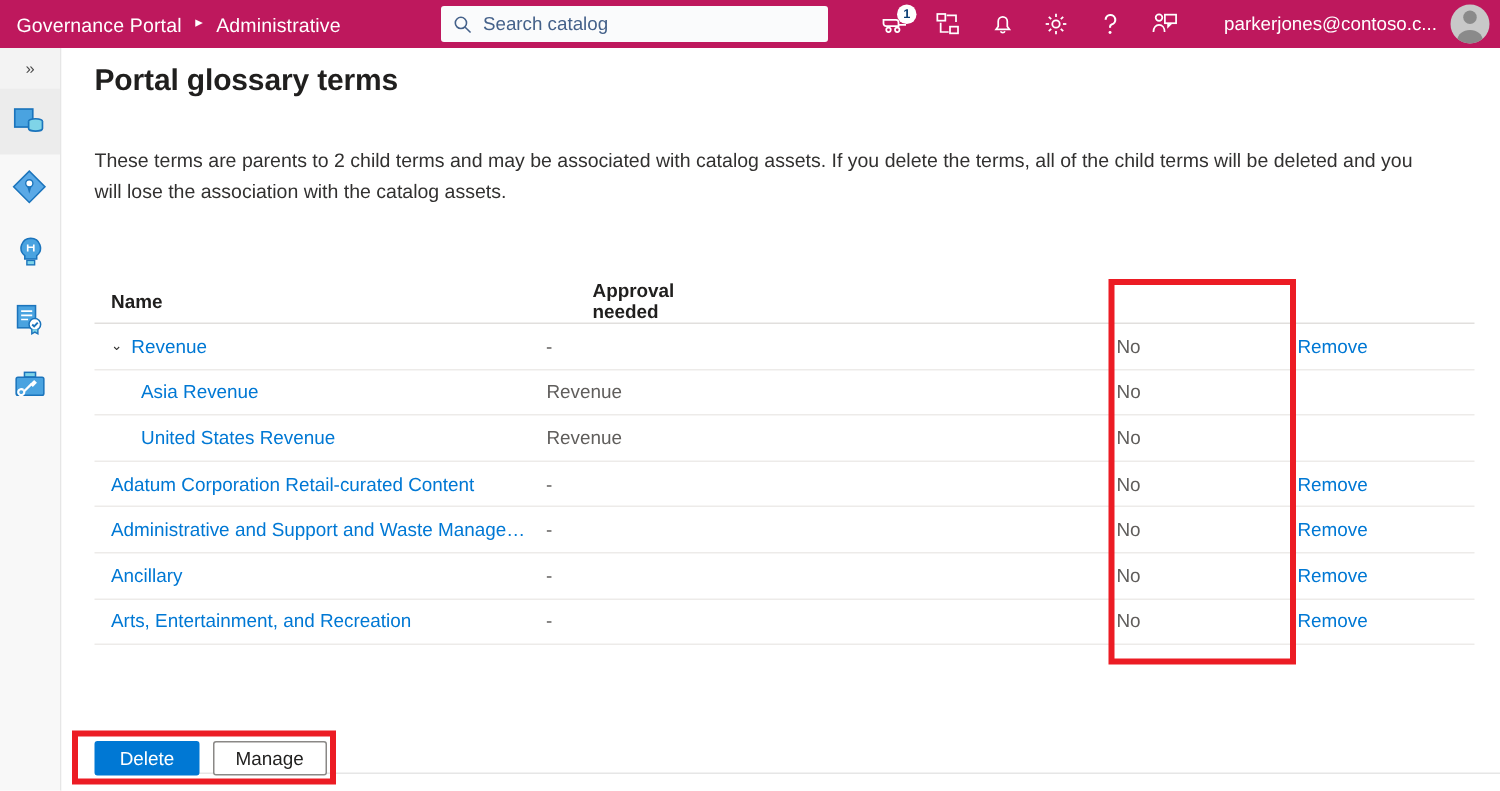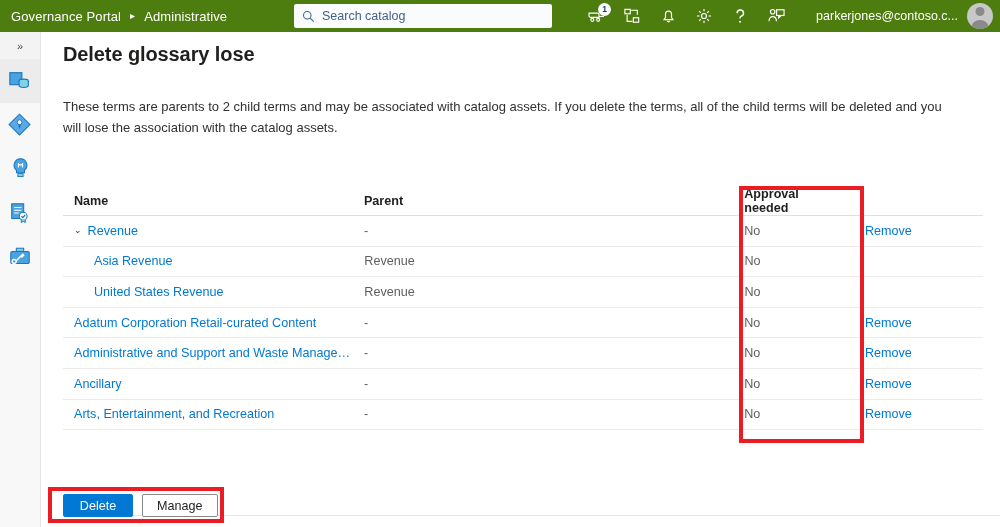--- a/index.html
+++ b/index.html
@@ -7,21 +7,21 @@
     width: 1000px; height: 527px;
     font-family: "Liberation Sans", sans-serif;
     background: #ffffff;
     overflow: hidden;
   }
 
   
   .topbar {
     position: absolute; top: 0; left: 0;
     width: 1000px; height: 32px;
-    background: #4d7c0f;
+    background: #be185d;
     display: flex; align-items: center;
     color: #ffffff;
   }
   .brand-group {
     display: flex; align-items: center;
     padding-left: 11px; gap: 9px;
     white-space: nowrap;
   }
   .brand-text { font-size: 13px; color: #ffffff; letter-spacing: .1px; }
   .brand-sep { font-size: 10px; color: #ffffff; line-height: 1; }
@@ -292,27 +292,26 @@
     <svg width="24" height="24" viewBox="0 0 26 26">
       <rect x="9" y="3.5" width="8" height="3.4" fill="#7fd4e8" stroke="#1b74bc" stroke-width="1.1"></rect>
       <rect x="3" y="7" width="20" height="13" rx="1.3" fill="#4aa3e0" stroke="#1b74bc" stroke-width="1.1"></rect>
       <path d="M9 17 l5-5 M8.2 16.2 a2.2 2.2 0 1 0 .1 .1" fill="none" stroke="#fff" stroke-width="1.6"></path>
       <path d="M13 12 l3-3 l2 2 l-3 3 z" fill="#fff"></path>
     </svg>
   </div>
 </div>
 
 <div class="main">
-  <div class="page-title">Delete glossary lose</div>
+  <div class="page-title">Portal glossary terms</div>
   <div class="desc">These terms are parents to 2 child terms and may be associated with catalog assets. If you delete the terms, all of the child terms will be deleted and you will lose the association with the catalog assets.</div>
 
   <div class="tbl">
     <div class="trow head">
       <div class="c-name">Name</div>
-      <div class="c-parent">Parent</div>
       <div class="c-appr">Approval needed</div>
       <div class="c-act"></div>
     </div>
     <div id="rows-host">
         <div class="trow">
           <div class="c-name">
             <span class="chev">⌄</span>
             <span class="lnk">Revenue</span>
           </div>
           <div class="c-parent">-</div>

